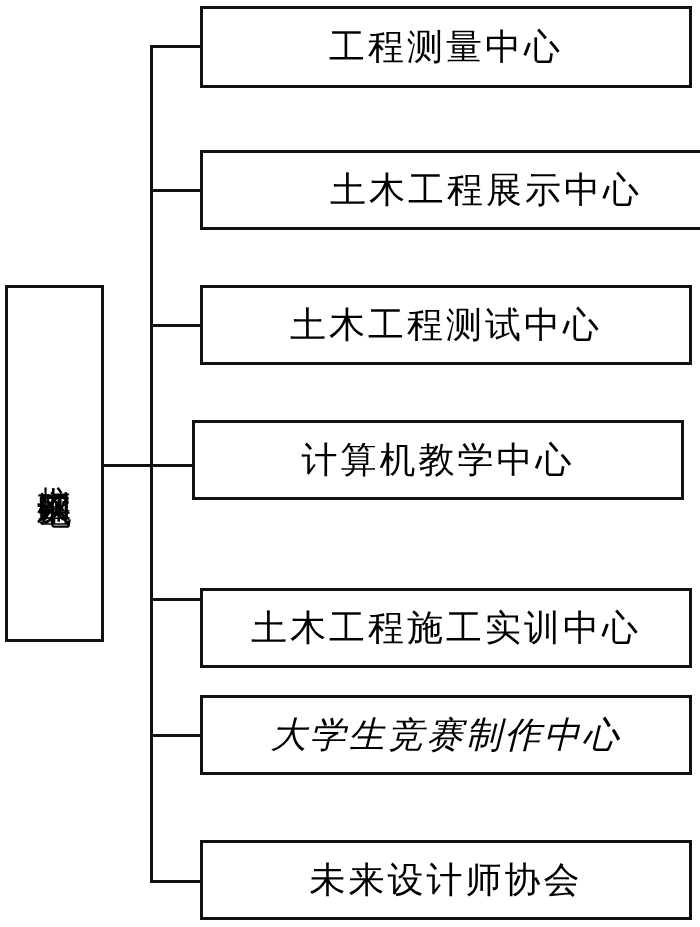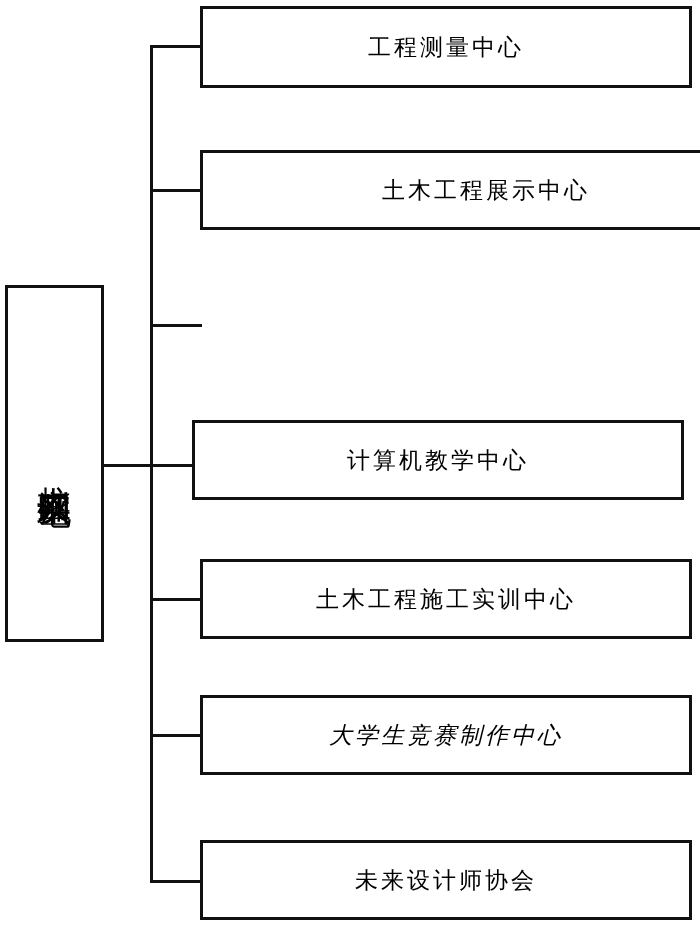--- a/index.html
+++ b/index.html
@@ -46,21 +46,21 @@
     position: absolute;
     box-sizing: border-box;
     background: #ffffff;
     border: 3px solid #111111;
     display: flex;
     align-items: center;
     justify-content: center;
   }
   .leaf-label {
     font-family: "DejaVu Serif", "Liberation Serif", serif;
-    font-size: 23px;
+    font-size: 36px;
     line-height: 1;
     letter-spacing: 3px;
     color: #000000;
     white-space: nowrap;
     text-align: center;
   }
 
   
   .connector {
     position: absolute;
@@ -91,26 +91,29 @@
   </div>
 
   <div class="leaf-node" style="left:200px; top:6px; width:492px; height:82px;">
     <span class="leaf-label">工程测量中心</span>
   </div>
 
   <div class="leaf-node" style="left:200px; top:150px; width:572px; height:80px;">
     <span class="leaf-label">土木工程展示中心</span>
   </div>
 
+  <div class="leaf-node" style="left:200px; top:285px; width:492px; height:80px;">
+    <span class="leaf-label">土木工程测试中心</span>
+  </div>
 
   <div class="leaf-node" style="left:192px; top:420px; width:492px; height:80px;">
     <span class="leaf-label">计算机教学中心</span>
   </div>
 
-  <div class="leaf-node" style="left:200px; top:559px; width:492px; height:80px;">
+  <div class="leaf-node" style="left:200px; top:588px; width:492px; height:80px;">
     <span class="leaf-label">土木工程施工实训中心</span>
   </div>
 
   <div class="leaf-node" style="left:200px; top:695px; width:492px; height:80px;font-style:italic;">
     <span class="leaf-label">大学生竞赛制作中心</span>
   </div>
 
   <div class="leaf-node" style="left:200px; top:840px; width:492px; height:80px;">
     <span class="leaf-label">未来设计师协会</span>
   </div>

